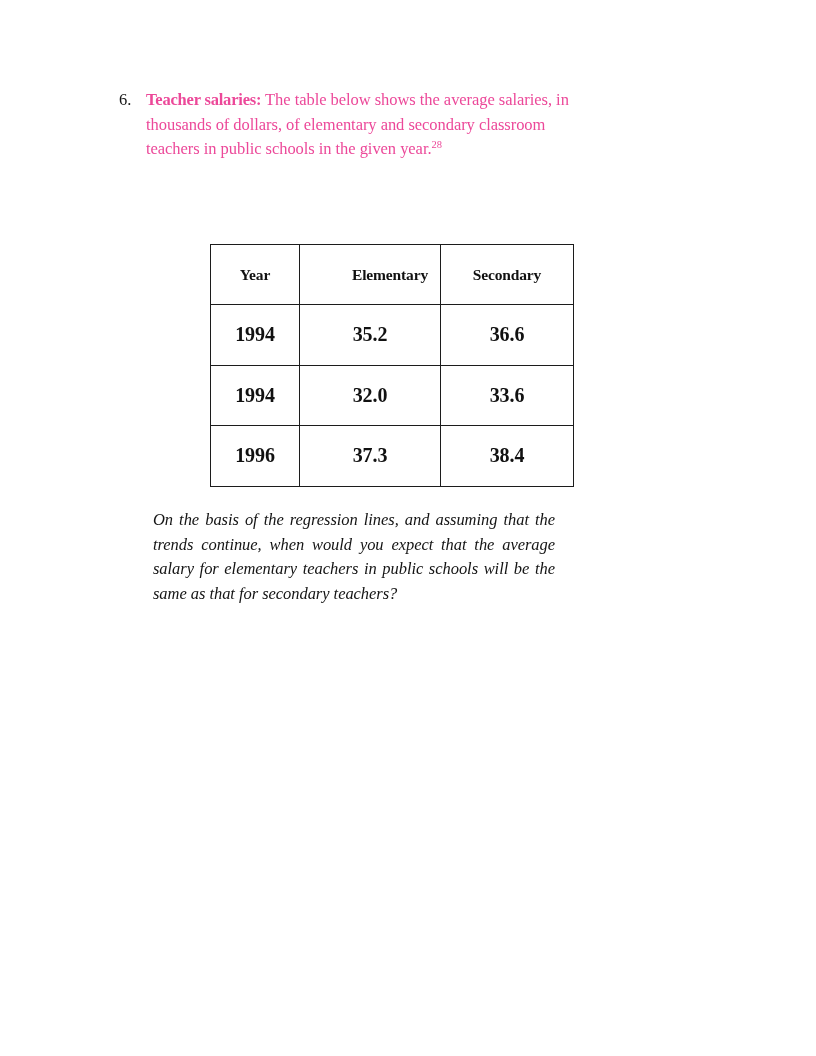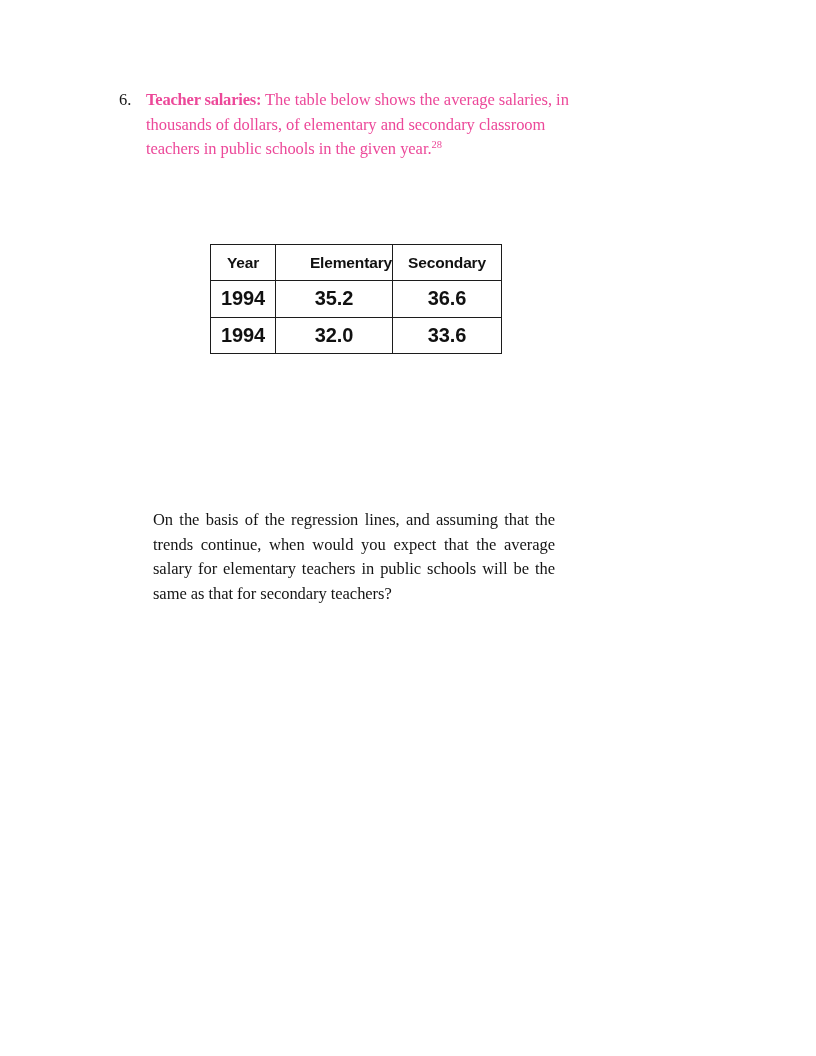--- a/index.html
+++ b/index.html
@@ -77,25 +77,25 @@
 
   table.salary-table {
     border-collapse: collapse;
     background: #ffffff;
     table-layout: fixed;
   }
 
   table.salary-table td,
   table.salary-table th {
     border: 1.4px solid #1c1c1c;
-    font-family: Liberation Sans, sans-serif;
+    font-family: Liberation Serif, serif;
     font-weight: 700;
     color: #111111;
     background: #ffffff;
-    padding: 0;
+    padding: 12px;
   }
 
   table.salary-table th {
     height: 35px;
     font-size: 15.5px;
     letter-spacing: -0.15px;
   }
 
   table.salary-table td {
     height: 35.5px;
@@ -118,20 +118,21 @@
     position: absolute;
     left: 153px;
     top: 508px;
     width: 402px;
     font-family: "Liberation Serif", serif;
     font-size: 16.5px;
     line-height: 24.5px;
     color: #141414;
     text-align: justify;
     letter-spacing: -0.05px;
+    font-style: italic;
   }
   .question p { margin: 0; }
 </style>
 </head>
 <body>
 
 <div class="page">
 
   <div class="exercise">
     <div class="exercise-row">
@@ -153,20 +154,25 @@
         <tr>
           <td class="col-year cell-year">1994</td>
           <td class="col-elem">35.2</td>
           <td class="col-sec">36.6</td>
         </tr>
         <tr>
           <td class="col-year cell-year">1994</td>
           <td class="col-elem">32.0</td>
           <td class="col-sec">33.6</td>
         </tr>
+        <tr>
+          <td class="col-year cell-year">1996</td>
+          <td class="col-elem">37.3</td>
+          <td class="col-sec">38.4</td>
+        </tr>
       </tbody>
     </table>
   </div>
 
   <div class="question">
     <p>On the basis of the regression lines, and assuming that the trends continue, when would you expect that the average salary for elementary teachers in public schools will be the same as that for secondary teachers?</p>
   </div>
 
 </div>
 

